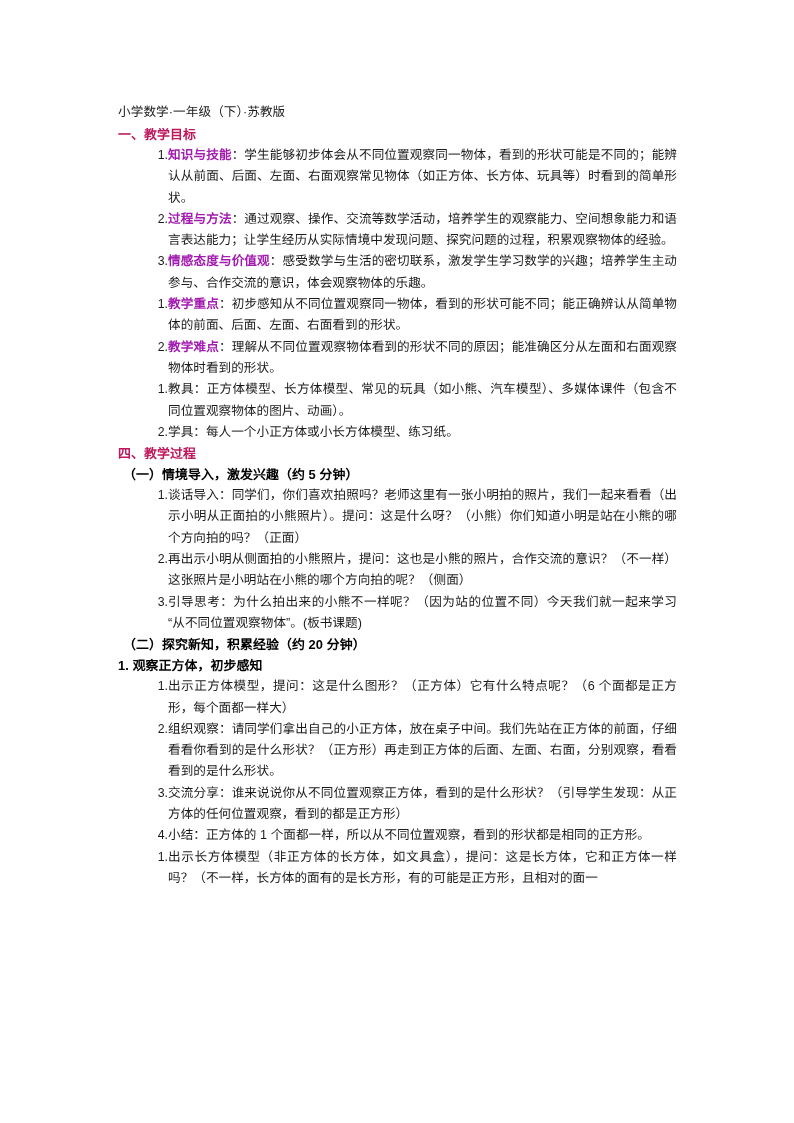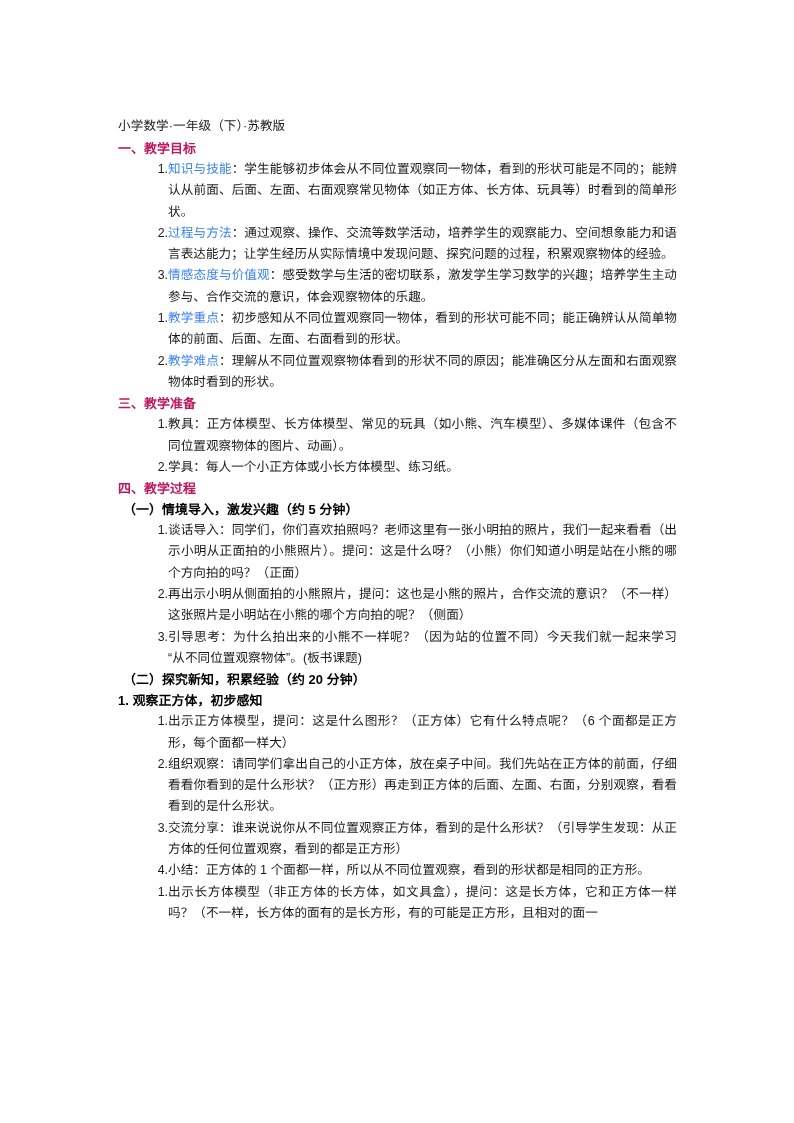--- a/index.html
+++ b/index.html
@@ -34,21 +34,21 @@
     font-weight: bold;
     line-height: 22px;
     letter-spacing: 0.2px;
     margin: 0 0 9px 0;
     color: #000;
   }
 
   .doc-subtitle {
     font-size: 12.6px;
     line-height: 20px;
-    margin: 16px 0 2px 0;
+    margin: 2px 0 2px 0;
     color: #1a1a1a;
     letter-spacing: 0.1px;
   }
 
   h2.section-heading {
     font-size: 12.9px;
     font-weight: bold;
     line-height: 21px;
     margin: 0;
     padding: 0;
@@ -98,22 +98,22 @@
     width: 16px;
     text-align: right;
     font-size: 12.3px;
     line-height: 21.3px;
     color: #1a1a1a;
   }
   ol.items > li > .body {
     display: block;
   }
   .lead {
-    font-weight: normal;
-    color: #3b82f6;
+    font-weight: bold;
+    color: #a21caf;
   }
 </style>
 </head>
 <body>
 
 <div class="page">
   <div class="sheet">
 
     <div class="doc-subtitle">小学数学·一年级（下）·苏教版</div>
 
@@ -137,21 +137,20 @@
         <li>
           <span class="marker">1.</span>
           <span class="body"><span class="lead">教学重点</span><span>：初步感知从不同位置观察同一物体，看到的形状可能不同；能正确辨认从简单物体的前面、后面、左面、右面看到的形状。</span></span>
         </li>
         <li>
           <span class="marker">2.</span>
           <span class="body"><span class="lead">教学难点</span><span>：理解从不同位置观察物体看到的形状不同的原因；能准确区分从左面和右面观察物体时看到的形状。</span></span>
         </li>
       </ol>
 
-    <h2 class="section-heading">三、教学准备</h2>
     <ol class="items" id="list-preparation">
         <li>
           <span class="marker">1.</span>
           <span class="body"><span>教具：正方体模型、长方体模型、常见的玩具（如小熊、汽车模型）、多媒体课件（包含不同位置观察物体的图片、动画）。</span></span>
         </li>
         <li>
           <span class="marker">2.</span>
           <span class="body"><span>学具：每人一个小正方体或小长方体模型、练习纸。</span></span>
         </li>
       </ol>

